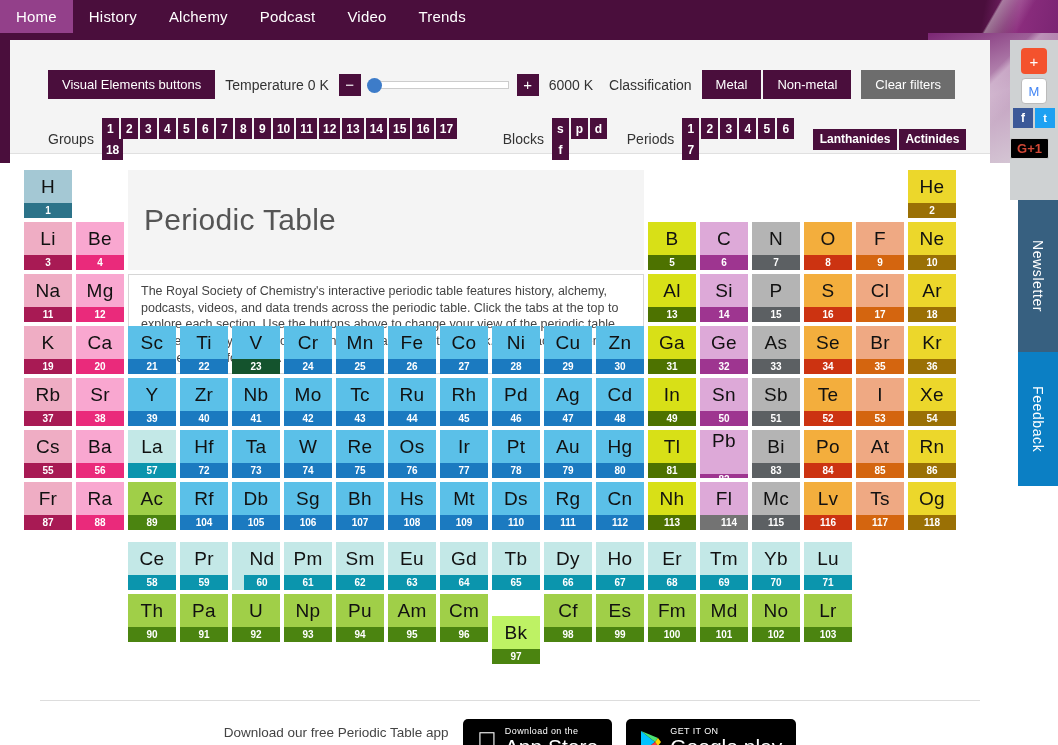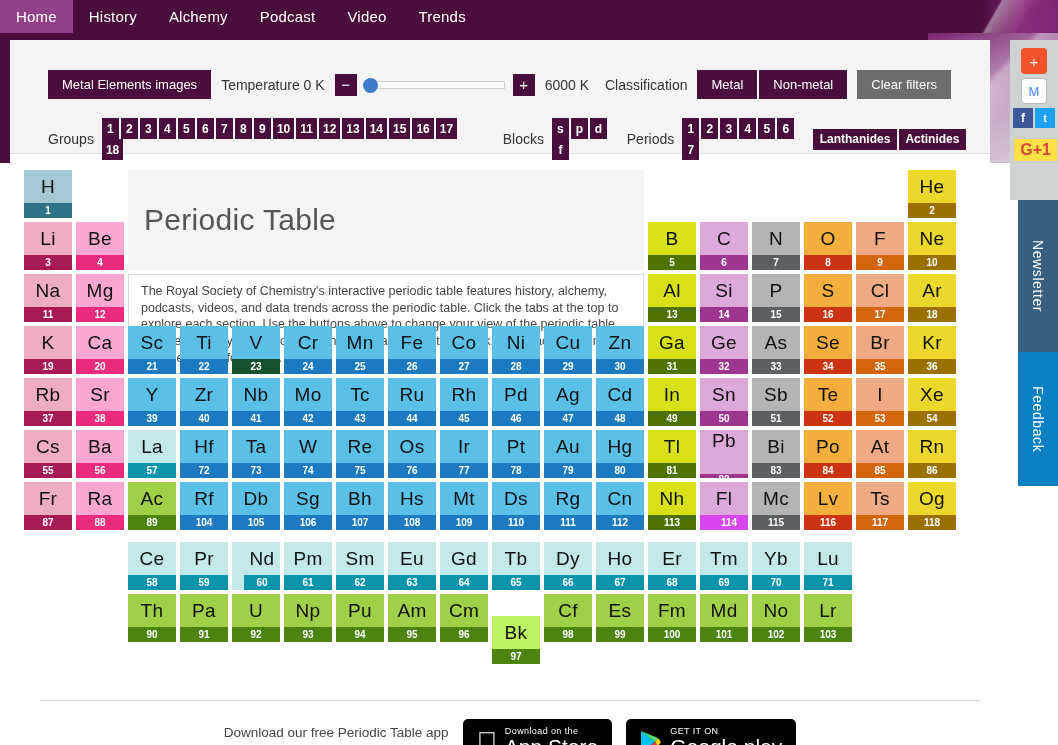--- a/index.html
+++ b/index.html
@@ -158,23 +158,23 @@
   }
   .sq-share {
     width:26px; height:26px; border-radius:4px; display:flex;
     align-items:center; justify-content:center; color:#fff;
     font-size:15px; cursor:pointer;
   }
   .share-row { display:flex; gap:2px; }
   .sm { width:20px; height:20px; display:flex; align-items:center;
         justify-content:center; color:#fff; font-size:12px; font-weight:bold; cursor:pointer; }
   .gplus {
-    background:#fde047; border:1px solid #ccc; color:#d34836; font-size:16px;
+    background:#000000; border:1px solid #ccc; color:#d34836; font-size:13px;
     font-weight:bold; padding:2px 6px; border-radius:2px; cursor:pointer;
-    align-self:flex-end; margin-right:0; margin-top:6px;
+    align-self:flex-end; margin-right:9px; margin-top:6px;
   }
   .vtab {
     position:absolute; right:0; width:40px; z-index:8;
     display:flex; align-items:center; justify-content:center; cursor:pointer;
   }
   .vtab span {
     writing-mode:vertical-rl; color:#fff; font-size:14px; letter-spacing:.6px;
   }
   #tab-news { top:200px; height:152px; background:#376080; }
   #tab-feed { top:352px; height:134px; background:#0b7fc4; }
@@ -197,21 +197,21 @@
   </div>
 
   <div class="purple-strip">
     <div class="deco2"></div>
   </div>
 
   <div class="page">
 
     <div class="controls">
       <div class="ctl-row1">
-        <button class="btn-purple">Metal Elements images</button>
+        <button class="btn-purple">Visual Elements buttons</button>
         <span class="ctl-label">Temperature 0 K</span>
         <button class="sq-btn">−</button>
         <div class="slider">
           <div class="knob"></div>
         </div>
         <button class="sq-btn" style="margin-right:10px;">+</button>
         <span class="kval">6000 K</span>
         <span class="ctl-label" style="margin-left:0;">Classification</span>
         <button class="btn-purple" style="margin-right:2px;">Metal</button>
         <button class="btn-purple" style="margin-right:10px;">Non-metal</button>
@@ -747,21 +747,21 @@
           </div>
           <div class="cellwrap" style="grid-area: 7 / 13;">
             <div class="el" style="background: rgb(216, 224, 23);">
               <div class="sym">Nh</div>
               <div class="num" style="background: rgb(77, 114, 0);">113</div>
             </div>
           </div>
           <div class="cellwrap" style="grid-area: 7 / 14;">
             <div class="el" style="background: rgb(221, 169, 216);">
               <div class="sym">Fl</div>
-              <div class="num" style="background: #d946ef; padding-left: 10px;">114</div>
+              <div class="num" style="background: #737373; padding-left: 10px;">114</div>
             </div>
           </div>
           <div class="cellwrap" style="grid-area: 7 / 15;">
             <div class="el" style="background: rgb(180, 180, 180);">
               <div class="sym">Mc</div>
               <div class="num" style="background: rgb(92, 96, 99);">115</div>
             </div>
           </div>
           <div class="cellwrap" style="grid-area: 7 / 16;">
             <div class="el" style="background: rgb(243, 174, 61);">

